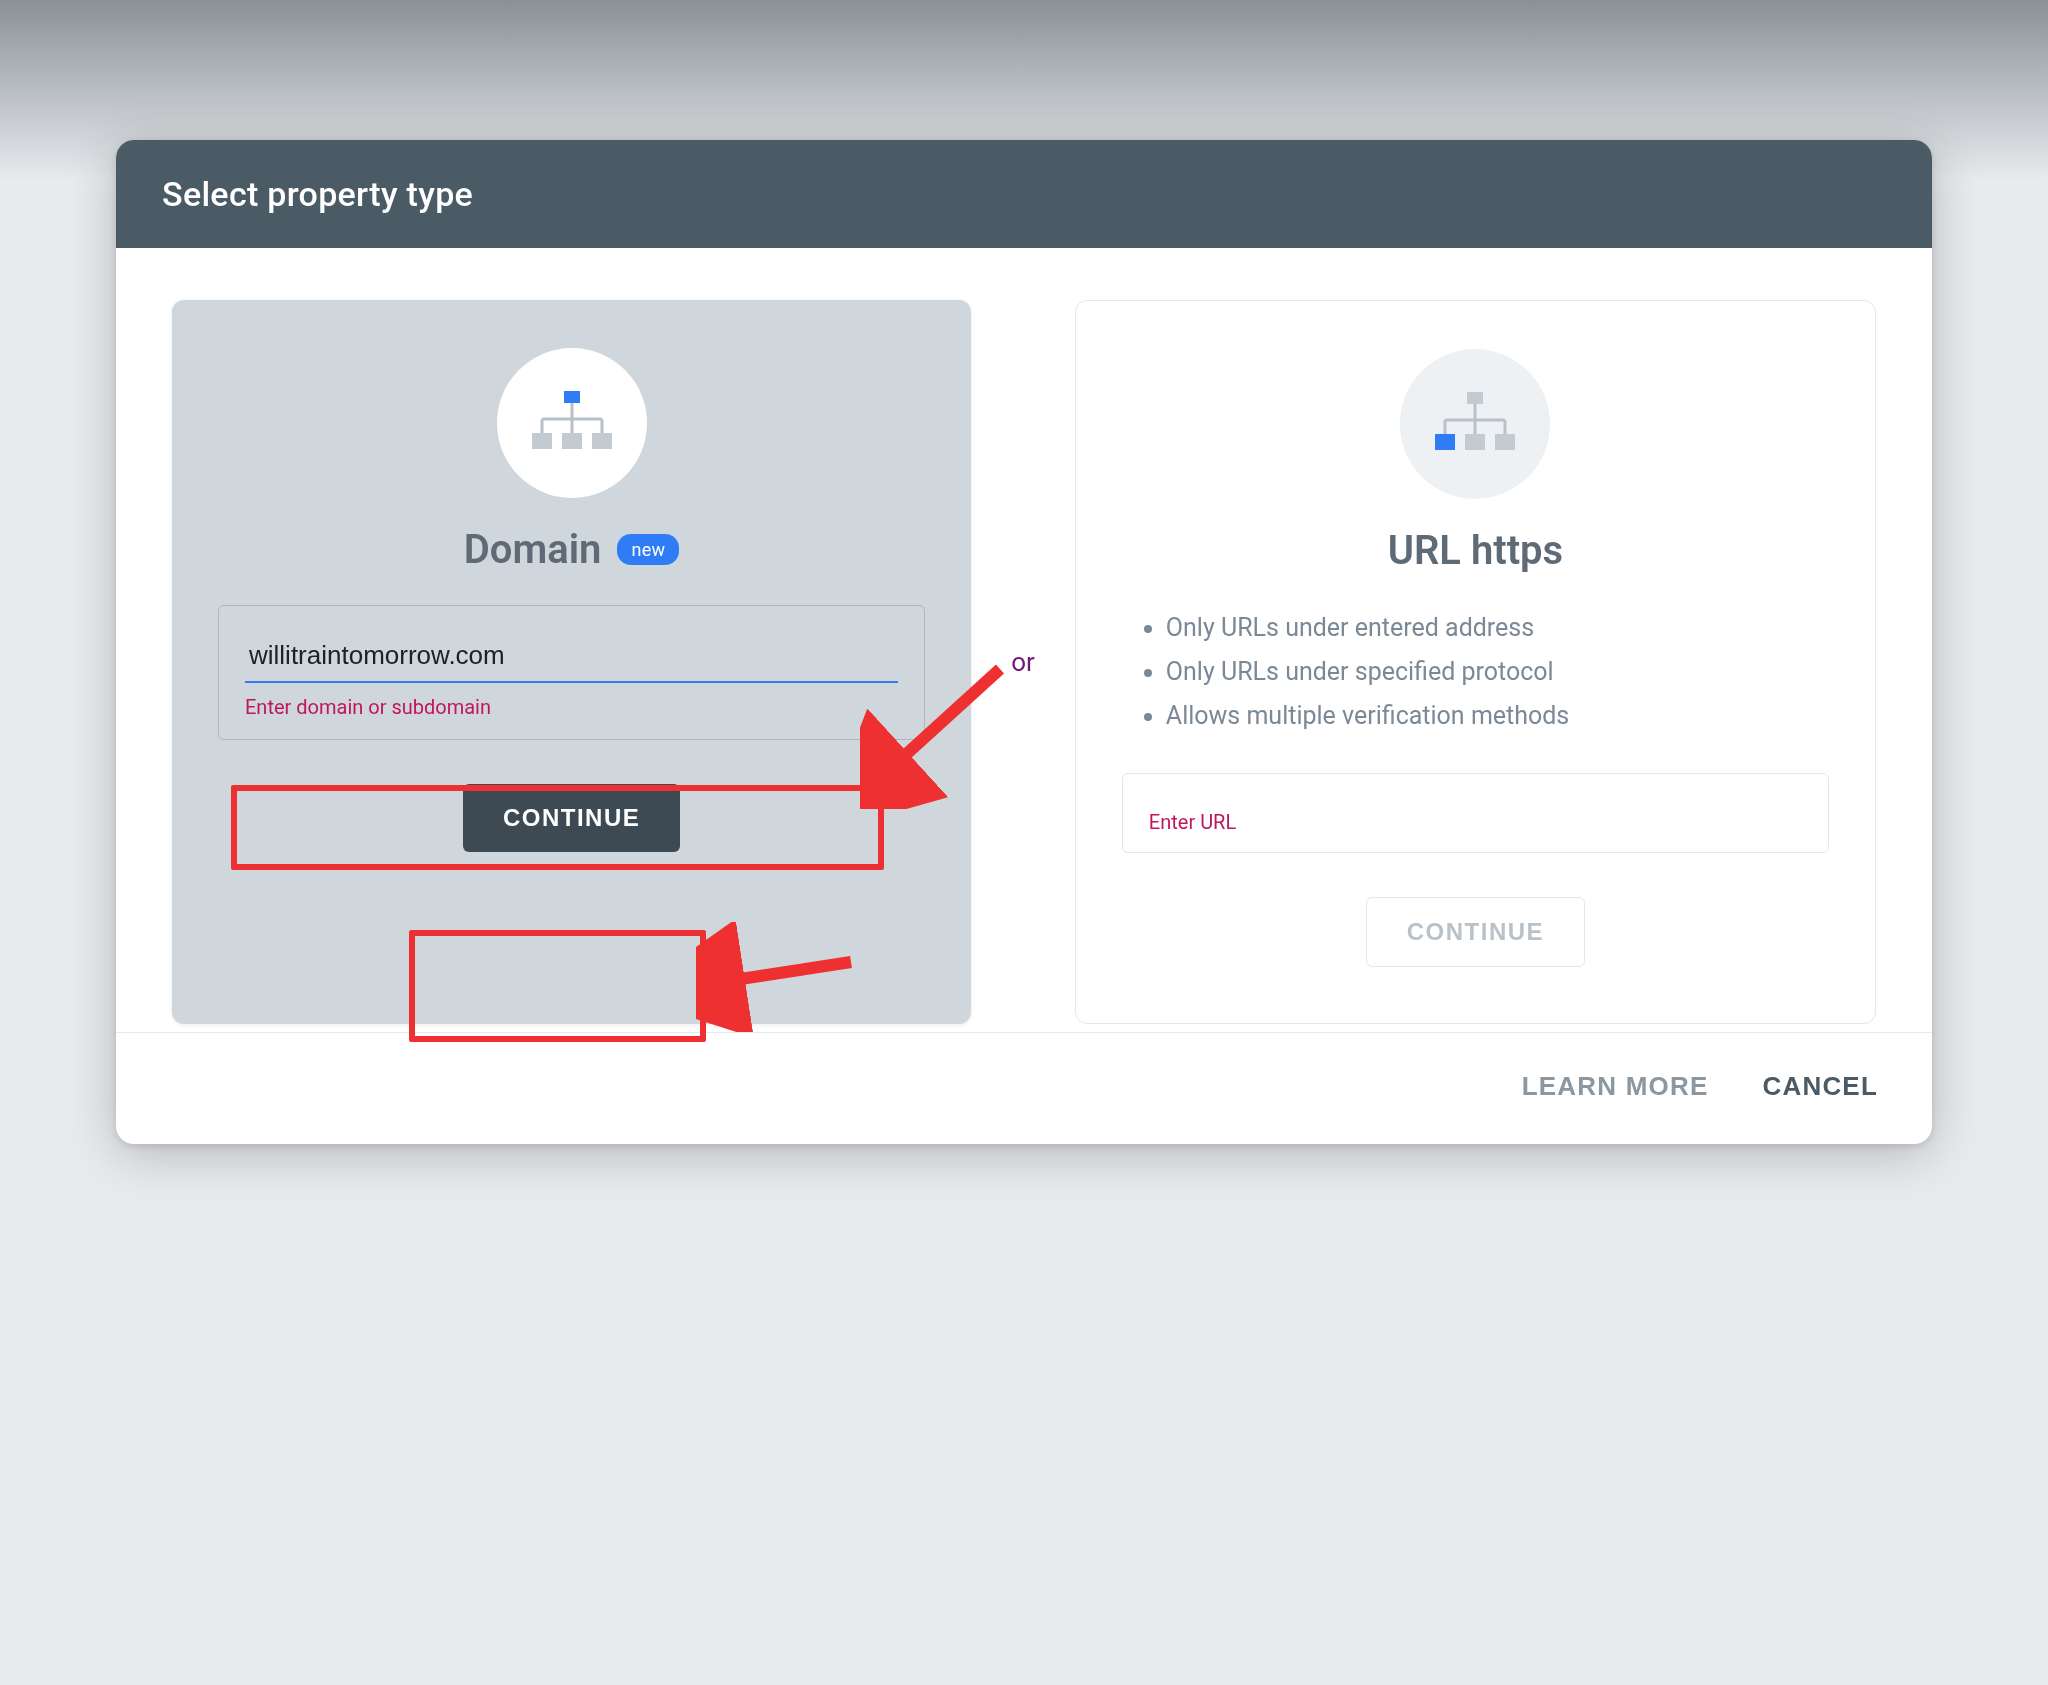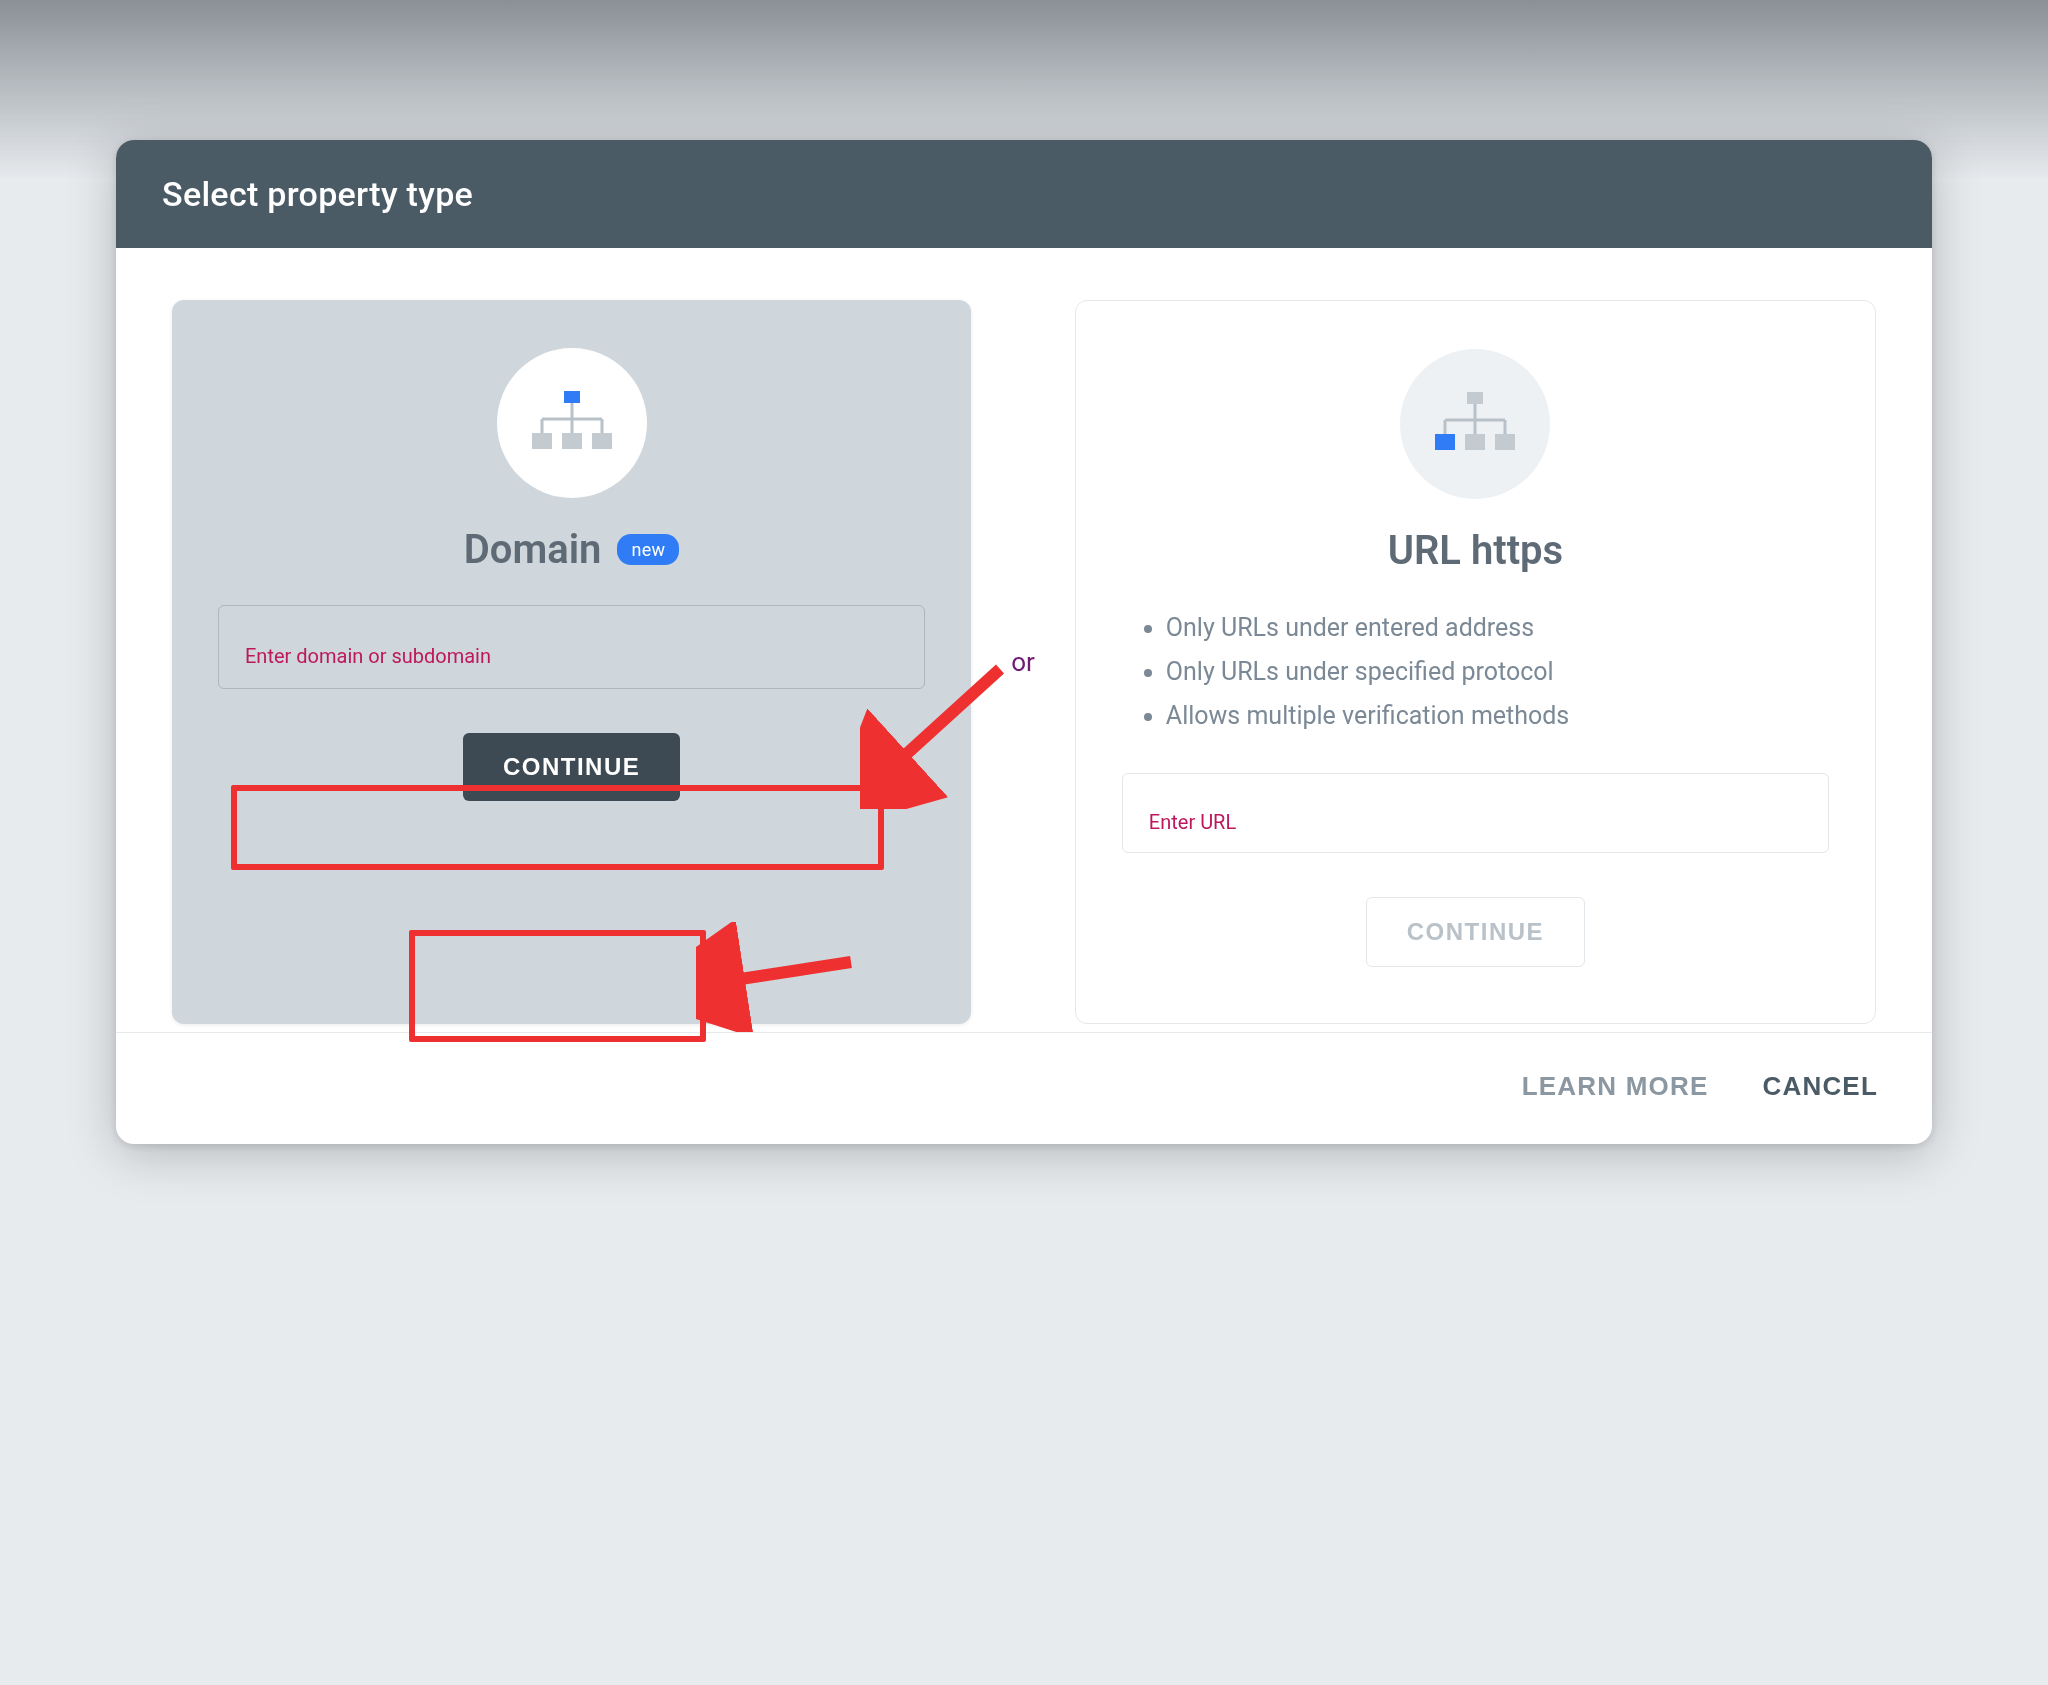--- a/index.html
+++ b/index.html
@@ -209,20 +209,21 @@
         </svg>
       </div>
 
       <div class="card-title-row">
         <div class="card-title">Domain</div>
         <span class="badge-new">new</span>
       </div>
 
 
       <div class="input-group" id="domain-input-group">
+        <input class="text-input" type="text" value="willitraintomorrow.com" style="">
         <span class="helper-text">Enter domain or subdomain</span>
       </div>
 
       <button class="continue-btn continue-primary" id="domain-continue">CONTINUE</button>
 
       <div class="hint-box" id="hint-box-input" style="left: 59px; top: 485.25px; width: 653.188px; height: 85px;"></div>
       <div class="hint-box" id="hint-box-continue" style="left: 236.922px; top: 630.25px; width: 297.344px; height: 112px;"></div>
       <svg class="hint-arrow" id="hint-arrow-input" width="160" height="160" style="left: 688.188px; top: 349.25px;">
         <defs>
             <marker id="ah1" markerWidth="10" markerHeight="10" refX="2" refY="5" orient="auto">

